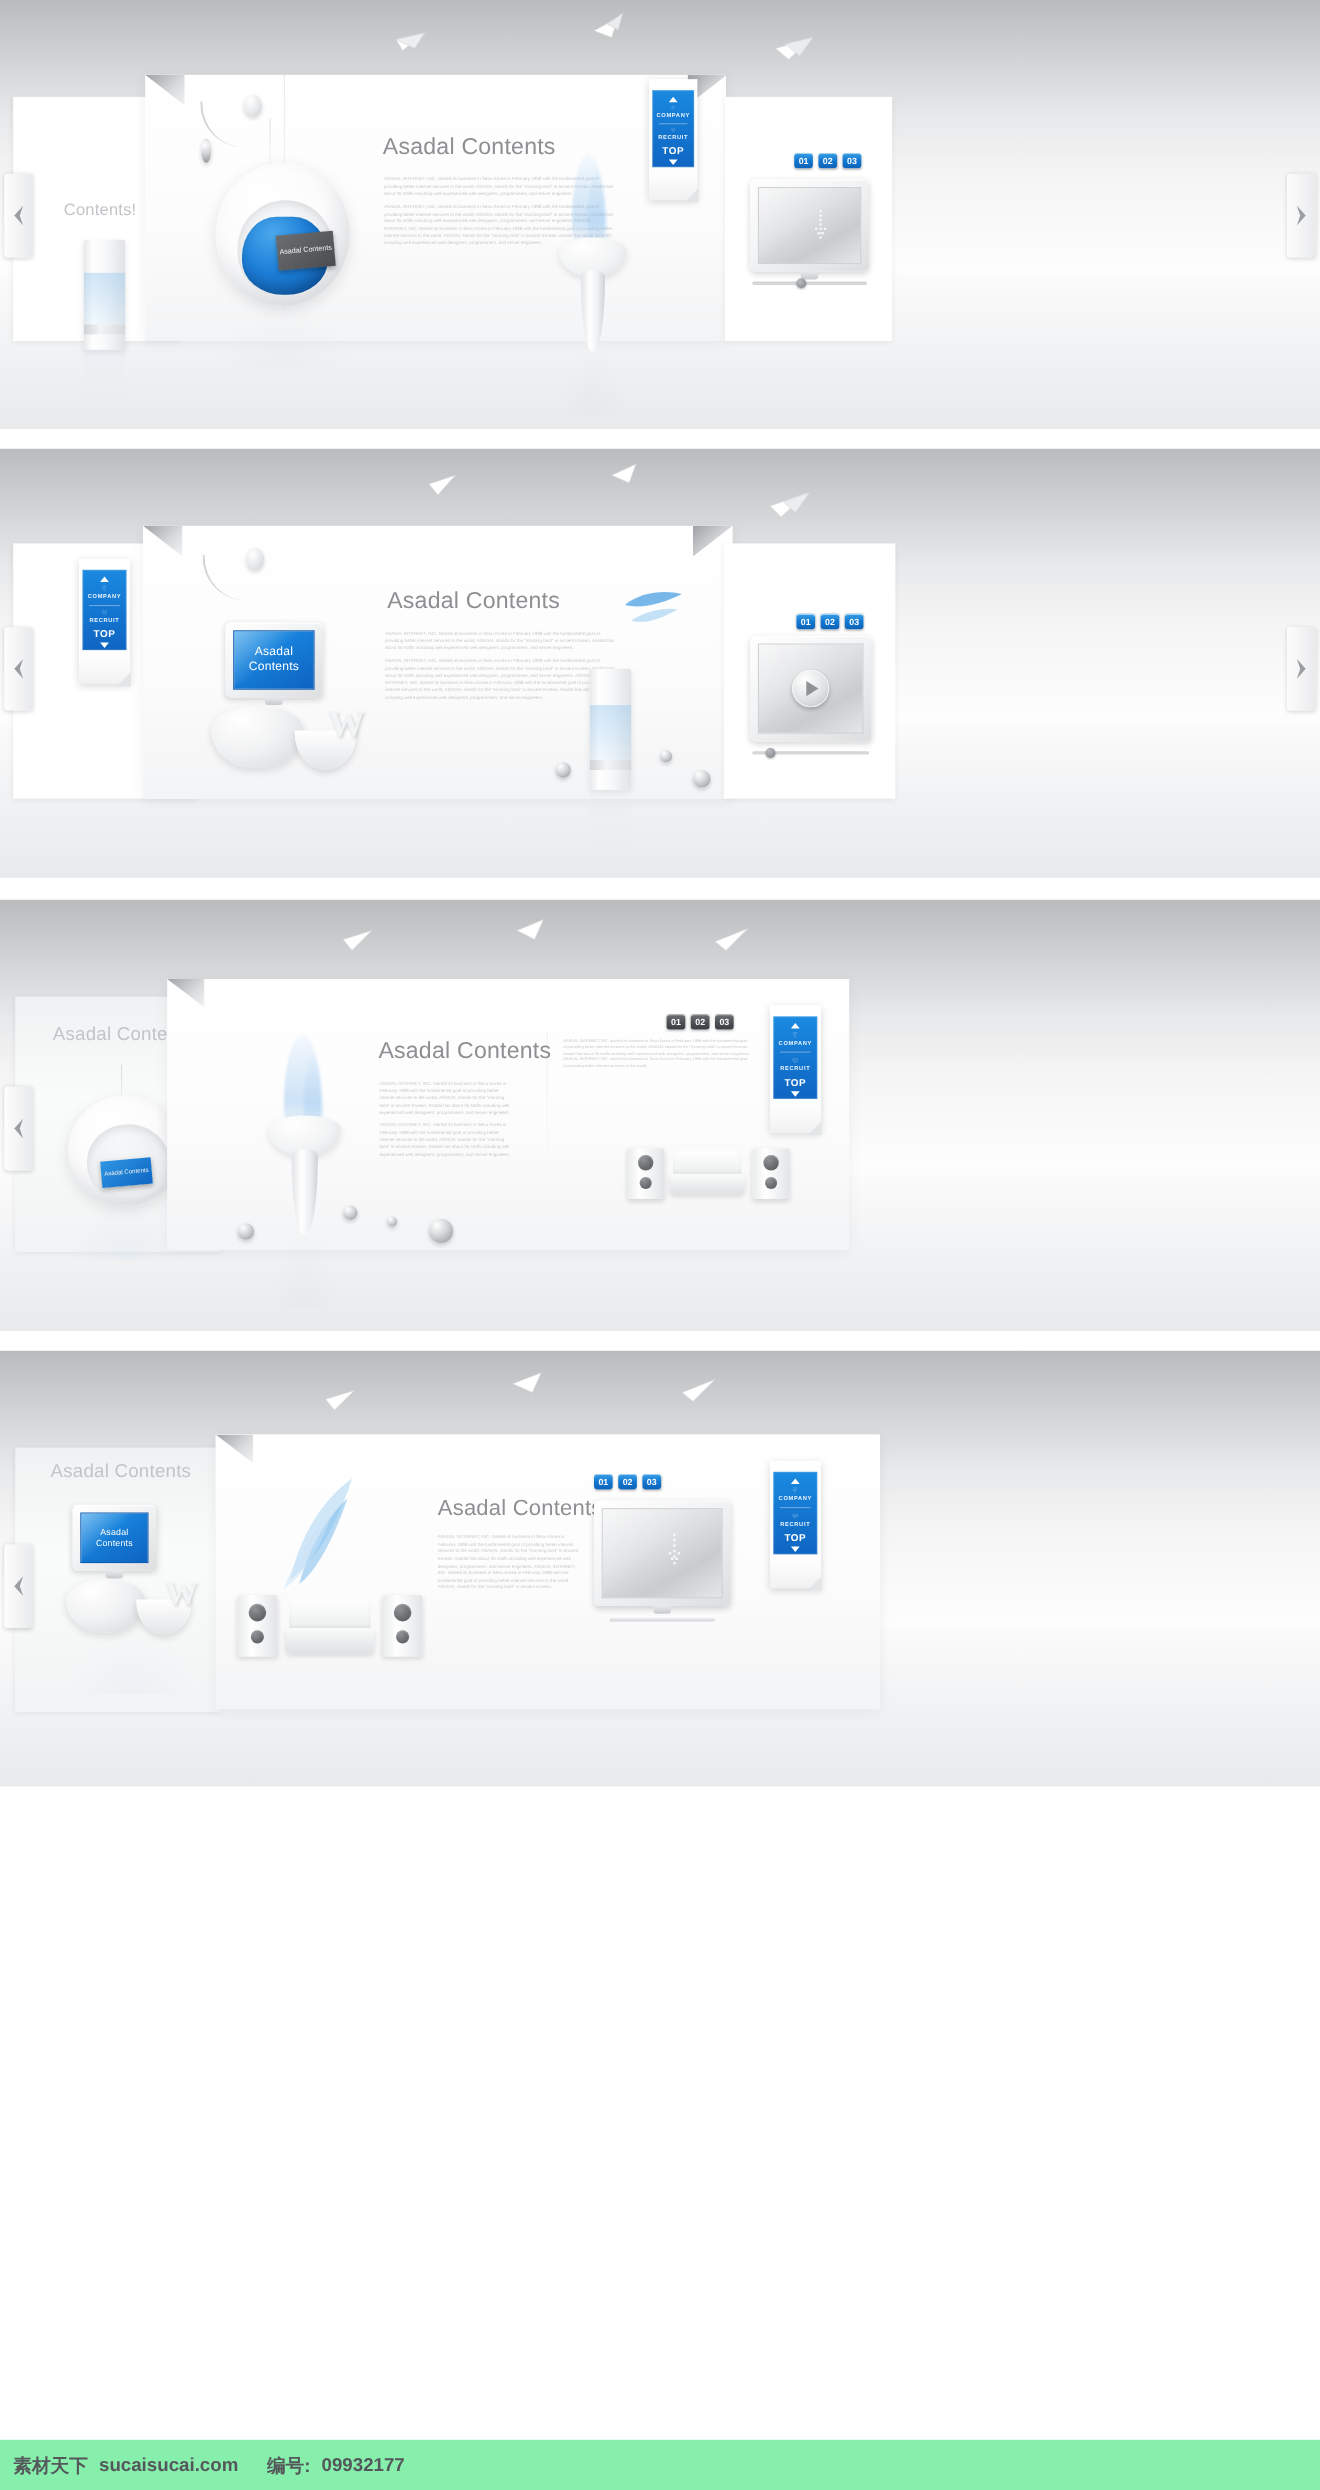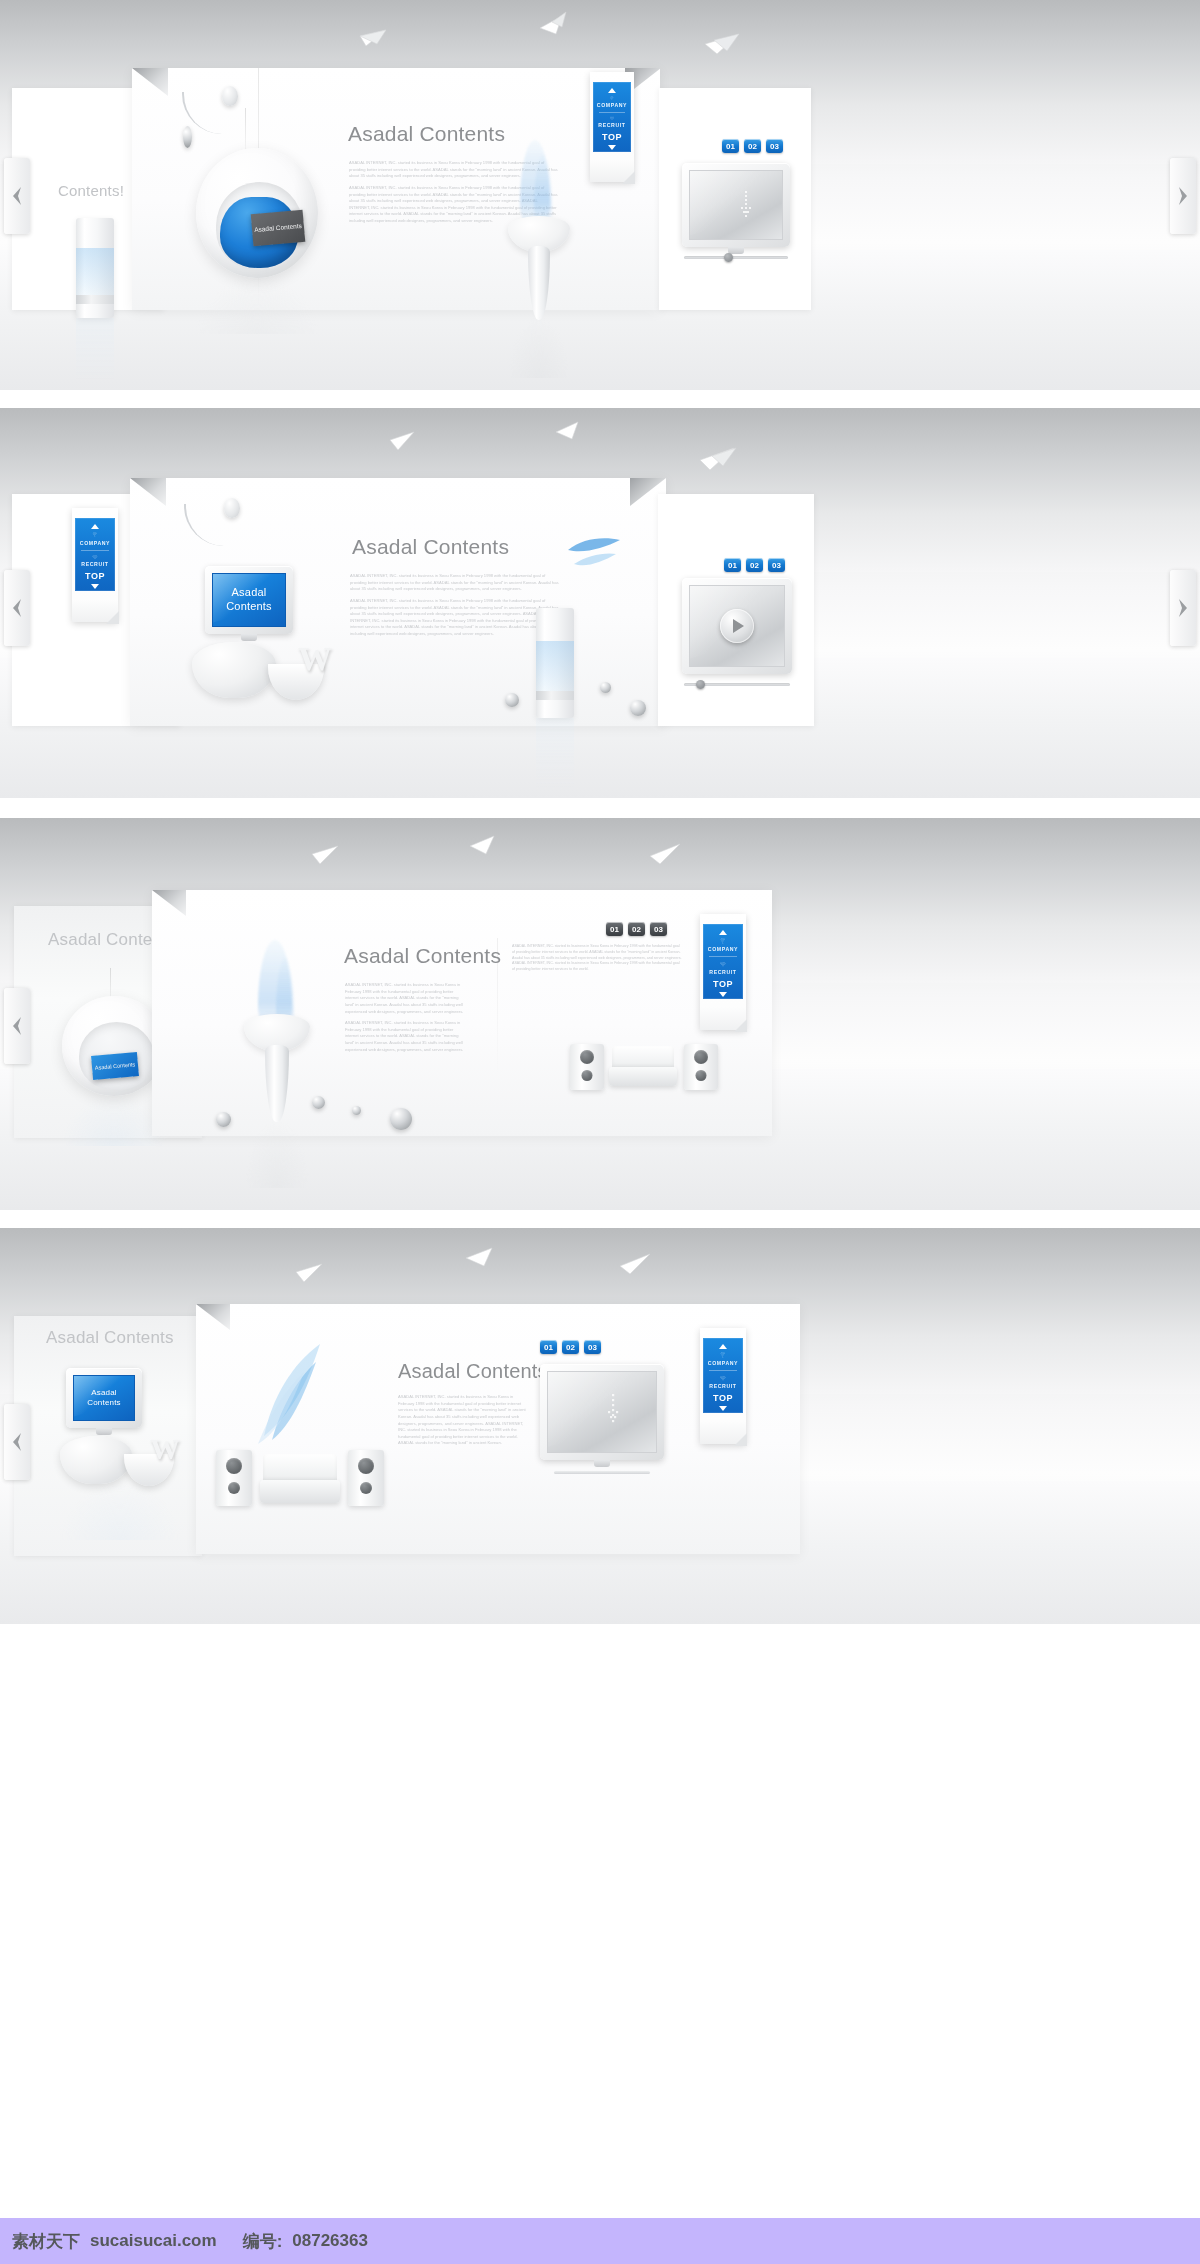--- a/index.html
+++ b/index.html
@@ -324,21 +324,21 @@
     background: linear-gradient(to bottom, rgba(255,255,255,.5), rgba(255,255,255,0));
     opacity: .38;
     transform: scaleY(-1);
     filter: blur(.4px);
   }
   .swoosh { position: absolute; opacity: .75; }
 
   
   .watermark {
     position: absolute; left: 0; bottom: 0; width: 1200px; height: 46px;
-    background: #c4b5fd;
+    background: #86efac;
     display: flex; align-items: center; gap: 10px;
     padding-left: 12px;
     color: #55585b; font-size: 17px; font-weight: bold;
   }
   .watermark .dot-sep { width: 6px; }
 </style>
 </head>
 <body>
 
 <div class="page">
@@ -891,16 +891,16 @@
           <path d="M10 1 L2 10 L10 19 L7 10 Z" fill="#9b9ea1"></path>
         </svg>
     </div>
   </div>
 
   <div class="watermark">
     <span>素材天下</span>
     <span>sucaisucai.com</span>
     <span class="dot-sep"></span>
     <span>编号:</span>
-    <span>08726363</span>
+    <span>09932177</span>
   </div>
 
 </div>
 
 </body></html>

